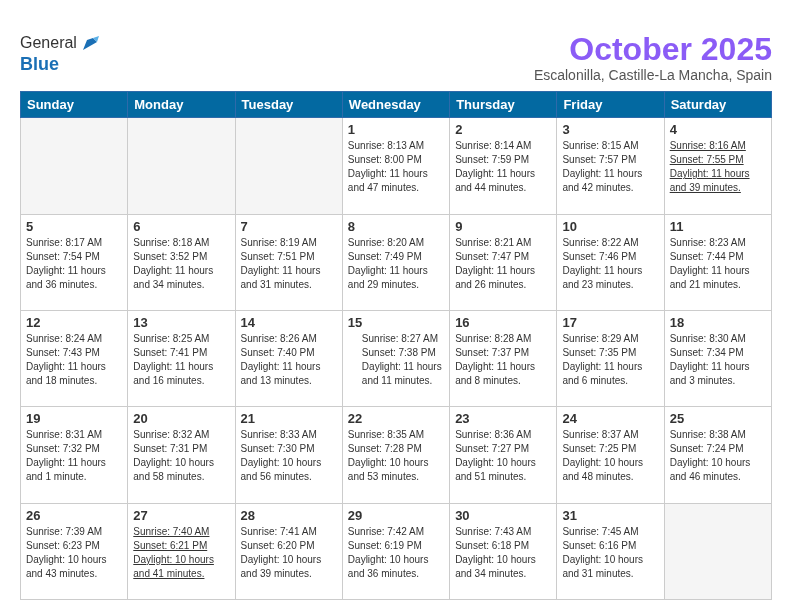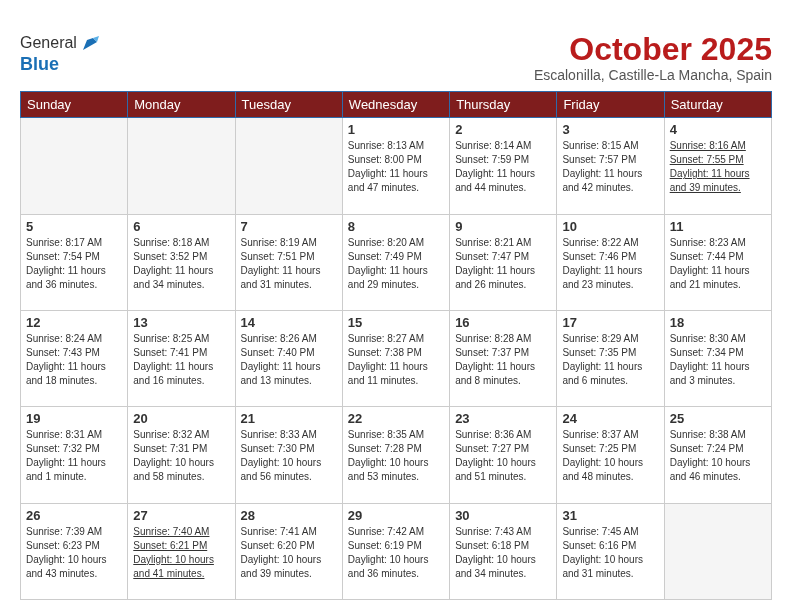--- a/index.html
+++ b/index.html
@@ -33,41 +33,41 @@
       width: 22px;
       height: 22px;
       margin-left: 2px;
     }
     .title-block {
       text-align: right;
     }
     .month-title {
       font-size: 32px;
       font-weight: bold;
-      color: #b91c1c;
+      color: #8b5cf6;
       line-height: 1.1;
     }
     .subtitle {
       font-size: 14px;
       color: #555;
     }
     .calendar {
       flex: 1;
       border: 1px solid #ccc;
       border-collapse: collapse;
       width: 100%;
       table-layout: fixed;
     }
     .calendar th {
-      background: #7f1d1d;
+      background: #0369a1;
       color: #fff;
       text-align: left;
       padding: 5px 6px;
       font-size: 13px;
-      font-weight: normal;
+      font-weight: bold;
       border: 1px solid #2e6aaa;
     }
     .calendar td {
       border: 1px solid #ccc;
       vertical-align: top;
       padding: 4px 5px;
       font-size: 10.5px;
       color: #333;
       height: 88px;
     }
@@ -214,21 +214,21 @@
 Daylight: 11 hours and 16 minutes.</div>
           </td>
           <td>
             <span class="day-num">14</span>
             <div class="day-info" style="white-space: pre-line;">Sunrise: 8:26 AM
 Sunset: 7:40 PM
 Daylight: 11 hours and 13 minutes.</div>
           </td>
           <td>
             <span class="day-num">15</span>
-            <div class="day-info" style="white-space: pre-line;">Sunrise: 8:27 AM
+            <div class="day-info" style="white-space: pre-line; margin-left: 14px;">Sunrise: 8:27 AM
 Sunset: 7:38 PM
 Daylight: 11 hours and 11 minutes.</div>
           </td>
           <td>
             <span class="day-num">16</span>
             <div class="day-info" style="white-space: pre-line;">Sunrise: 8:28 AM
 Sunset: 7:37 PM
 Daylight: 11 hours and 8 minutes.</div>
           </td>
           <td>

